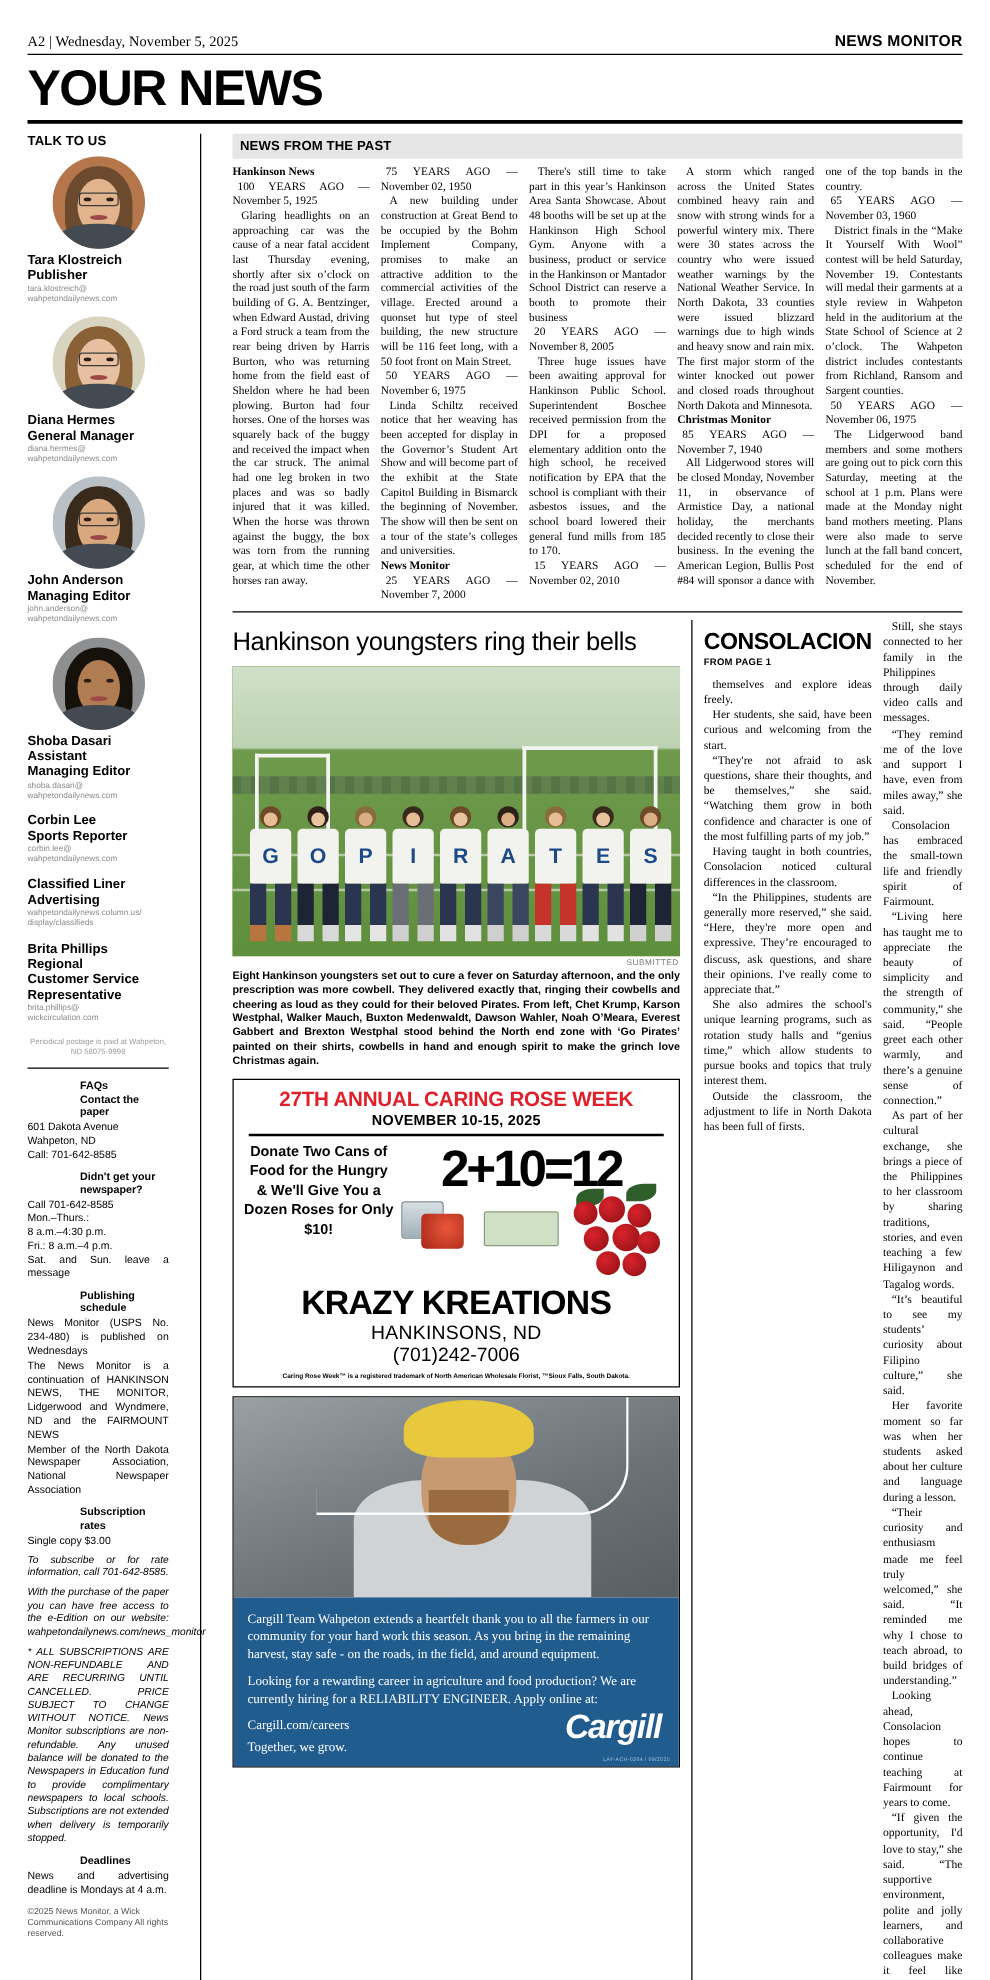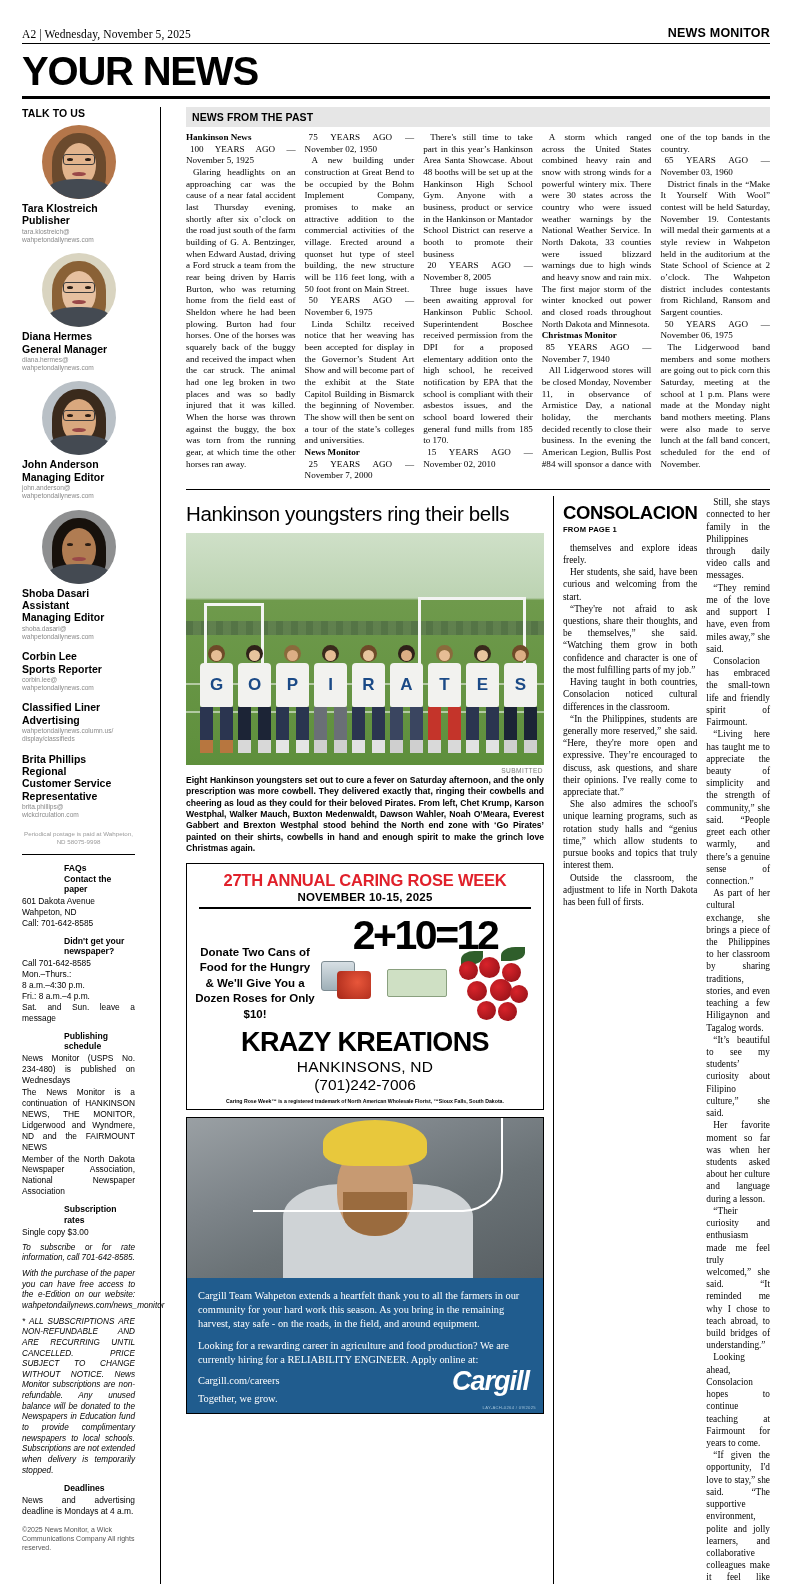--- a/index.html
+++ b/index.html
@@ -85,21 +85,21 @@
              line-height:1.32; text-align:justify; }
 
   
   .ad-rose { border:1.5px solid #000; margin-top:8px; background:#fff;
              padding:7px 8px 5px 8px; }
   .rose-t1 { color:#e0202a; font-family:"Liberation Sans",sans-serif; font-weight:bold;
              font-size:16.5px; text-align:center; letter-spacing:-.2px; }
   .rose-t2 { font-family:"Liberation Sans",sans-serif; font-weight:bold; font-size:11.5px;
              text-align:center; letter-spacing:.2px; margin-top:1px; }
   .rose-rule { border-top:2.4px solid #000; margin:4px 4px 6px 4px; }
-  .rose-mid { display:flex; align-items:flex-end; }
+  .rose-mid { display:flex; align-items:flex-start; }
   .rose-copy { width:120px; flex:0 0 120px; font-family:"Liberation Sans",sans-serif;
                font-weight:bold; font-size:11.5px; line-height:1.35; text-align:center; }
   .rose-art { flex:1; position:relative; height:108px; }
   .eqn { font-family:"Liberation Sans",sans-serif; font-weight:bold; font-size:41px;
          letter-spacing:-2.5px; text-align:center; line-height:1; }
   .rose-k { font-family:"Liberation Sans",sans-serif; font-weight:bold; font-size:27px;
             text-align:center; letter-spacing:-.6px; margin-top:4px; }
   .rose-city { font-family:"Liberation Sans",sans-serif; font-size:15.5px; text-align:center;
                letter-spacing:.2px; }
   .rose-phone { font-family:"Liberation Sans",sans-serif; font-size:15.5px; text-align:center; }

